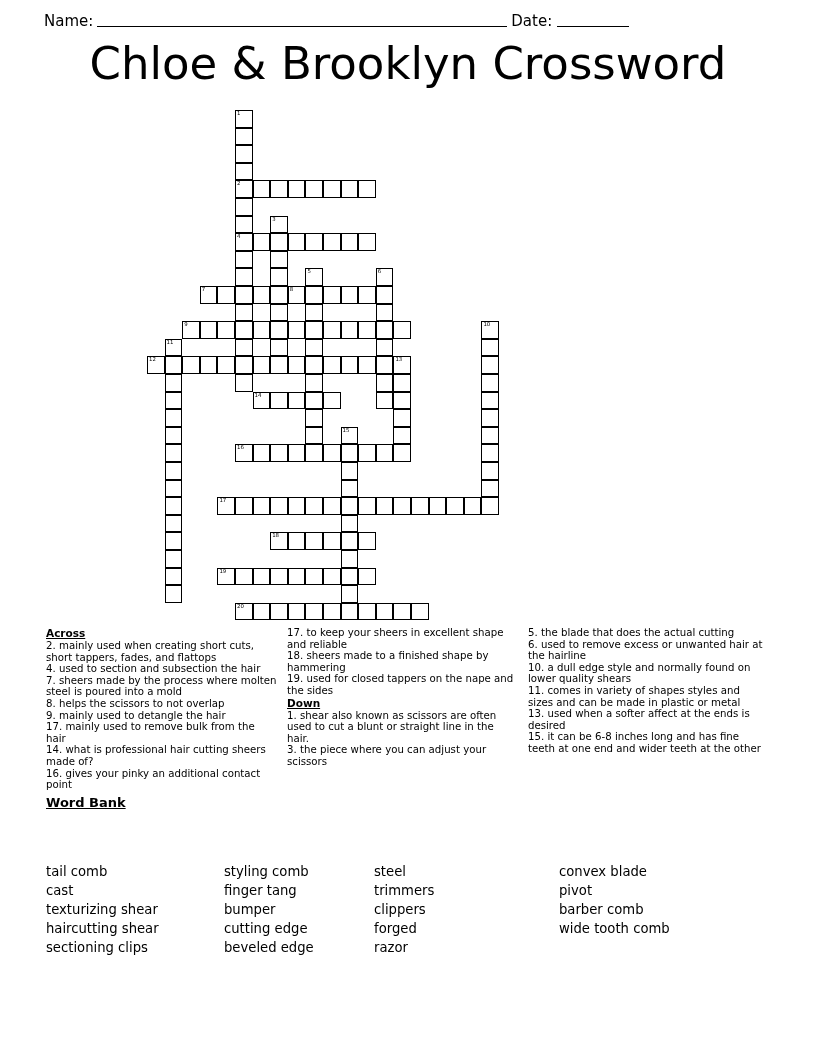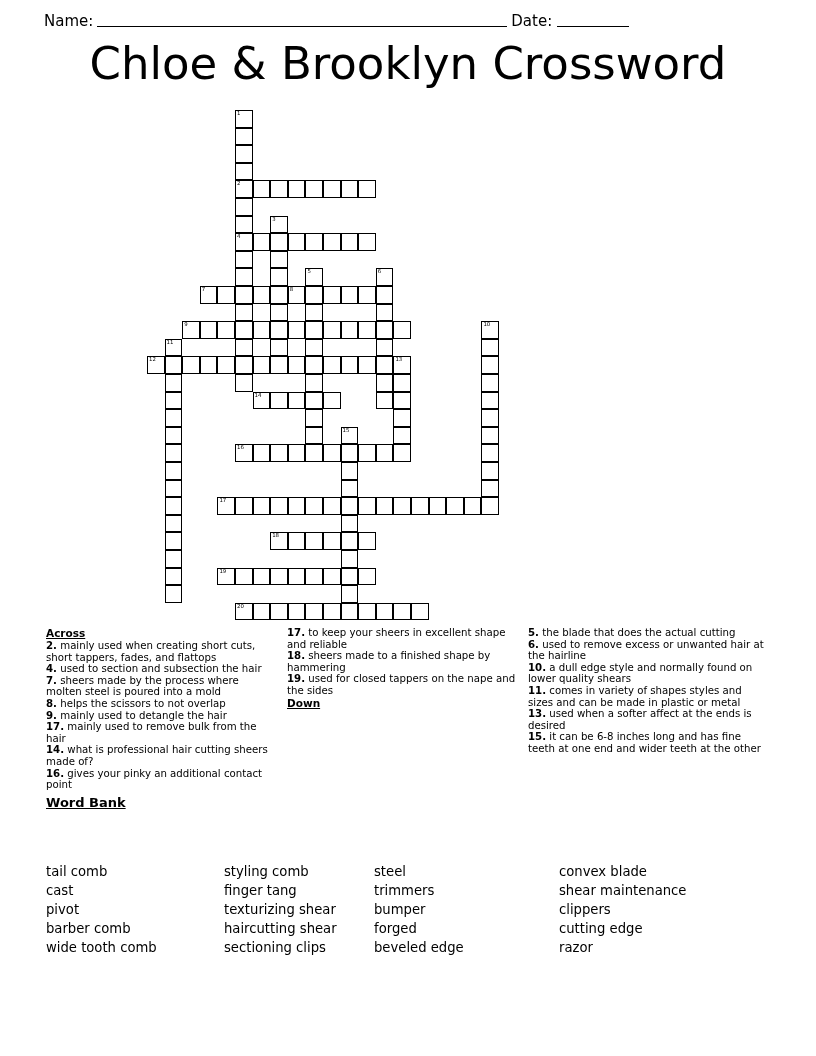--- a/index.html
+++ b/index.html
@@ -95,21 +95,21 @@
   .clue-col { width: 241px; padding-right: 10px; }
   .clue-col:nth-child(3) { width: 246px; }
   .clue-heading {
     font-weight: bold;
     text-decoration: underline;
     font-size: 10.5px;
     line-height: 13px;
     display: block;
   }
   .clue { display: block; }
-  .clue b { font-weight: bold; }
+  .clue b { font-weight: normal; }
 
   
   .wordbank-title {
     position: absolute;
     top: 795px;
     left: 46px;
     font-size: 13px;
     font-weight: bold;
     text-decoration: underline;
   }
@@ -368,20 +368,24 @@
         <span class="clue"><b>16.</b><span> gives your pinky an additional contact point</span></span>
       </div>
   </div>
   <div class="clue-col">
     <div id="clues-col2a">
         <span class="clue"><b>17.</b><span> to keep your sheers in excellent shape and reliable</span></span>
         <span class="clue"><b>18.</b><span> sheers made to a finished shape by hammering</span></span>
         <span class="clue"><b>19.</b><span> used for closed tappers on the nape and the sides</span></span>
       </div>
     <span class="clue-heading">Down</span>
+    <div id="clues-col2b">
+        <span class="clue"><b>1.</b><span> shear also known as scissors are often used to cut a blunt or straight line in the hair.</span></span>
+        <span class="clue"><b>3.</b><span> the piece where you can adjust your scissors</span></span>
+      </div>
   </div>
   <div class="clue-col">
     <div id="clues-col3">
         <span class="clue"><b>5.</b><span> the blade that does the actual cutting</span></span>
         <span class="clue"><b>6.</b><span> used to remove excess or unwanted hair at the hairline</span></span>
         <span class="clue"><b>10.</b><span> a dull edge style and normally found on lower quality shears</span></span>
         <span class="clue"><b>11.</b><span> comes in variety of shapes styles and sizes and can be made in plastic or metal</span></span>
         <span class="clue"><b>13.</b><span> used when a softer affect at the ends is desired</span></span>
         <span class="clue"><b>15.</b><span> it can be 6-8 inches long and has fine teeth at one end and wider teeth at the other</span></span>
       </div>
@@ -390,26 +394,25 @@
 
 <div class="wordbank-title">Word Bank</div>
 <div class="wordbank" id="wordbank">
     <div class="wb-item">tail comb</div>
     <div class="wb-item">styling comb</div>
     <div class="wb-item">steel</div>
     <div class="wb-item">convex blade</div>
     <div class="wb-item">cast</div>
     <div class="wb-item">finger tang</div>
     <div class="wb-item">trimmers</div>
-    <div class="wb-item">shear maintenance</div>
     <div class="wb-item">pivot</div>
     <div class="wb-item">texturizing shear</div>
     <div class="wb-item">bumper</div>
     <div class="wb-item">clippers</div>
     <div class="wb-item">barber comb</div>
     <div class="wb-item">haircutting shear</div>
+    <div class="wb-item">cutting edge</div>
     <div class="wb-item">forged</div>
-    <div class="wb-item">cutting edge</div>
     <div class="wb-item">wide tooth comb</div>
     <div class="wb-item">sectioning clips</div>
     <div class="wb-item">beveled edge</div>
     <div class="wb-item">razor</div>
   </div>
 
 </body></html>

